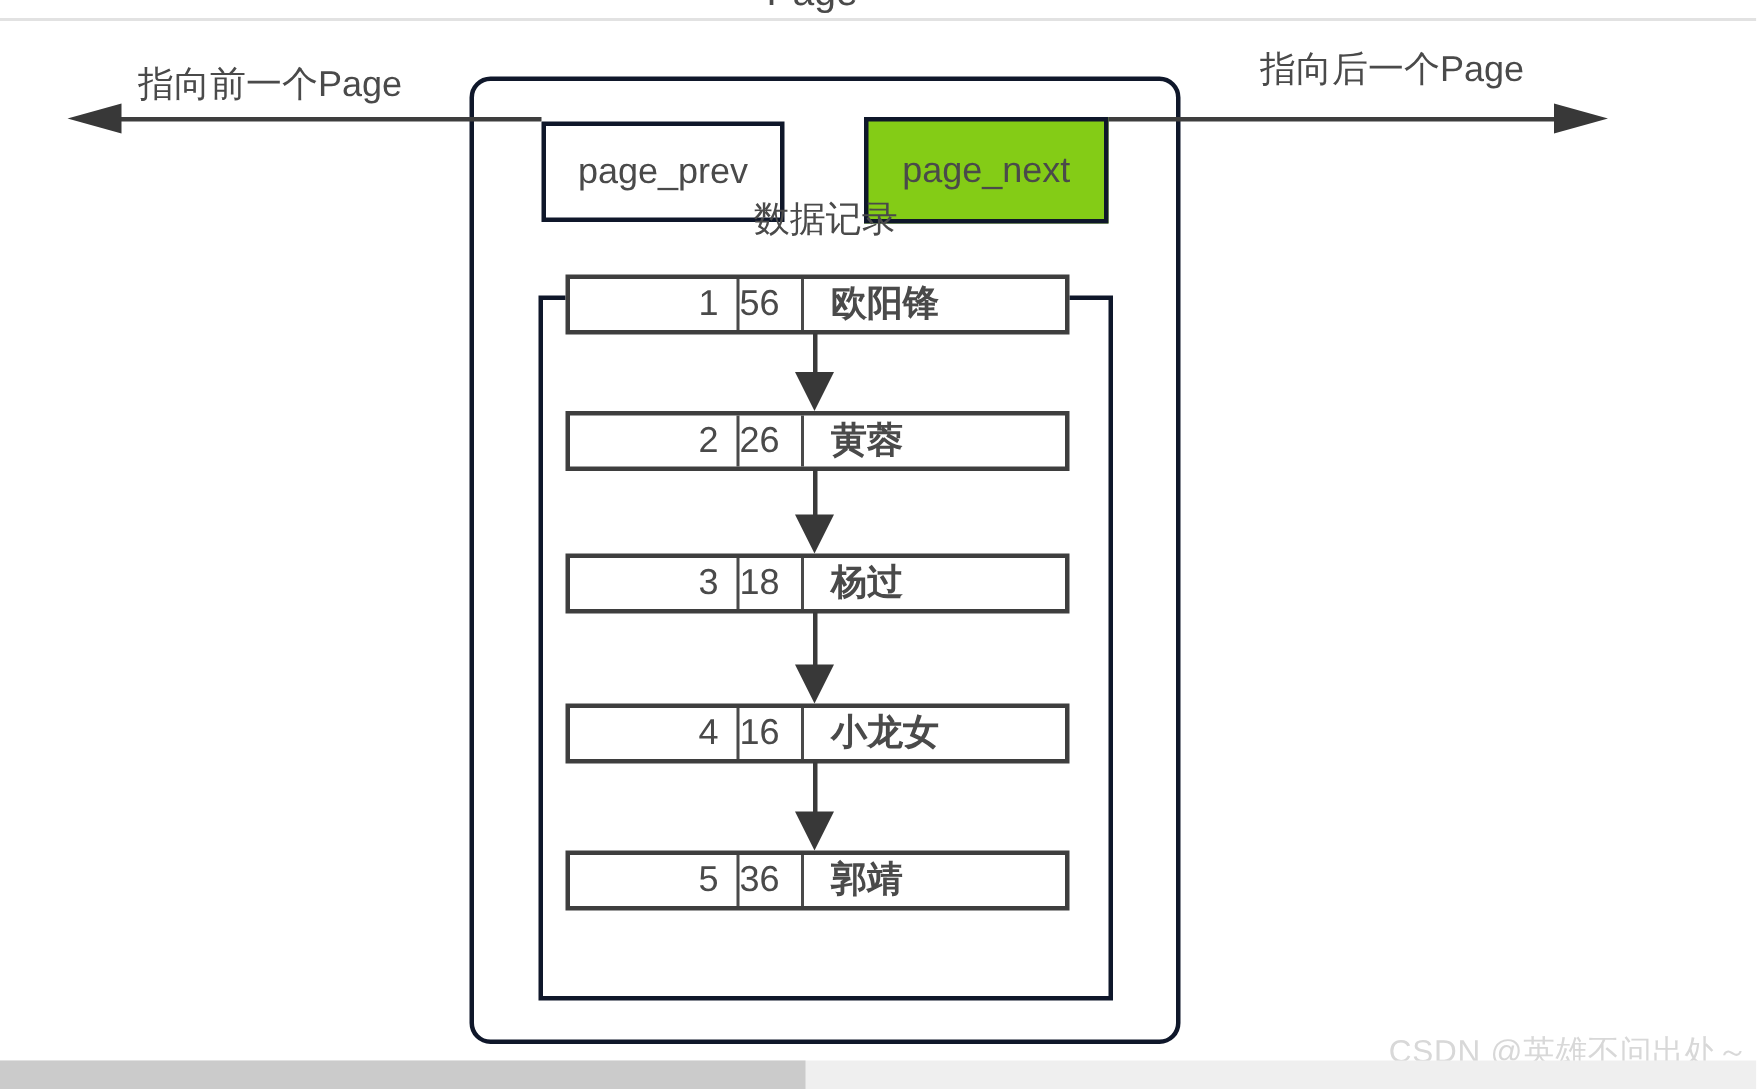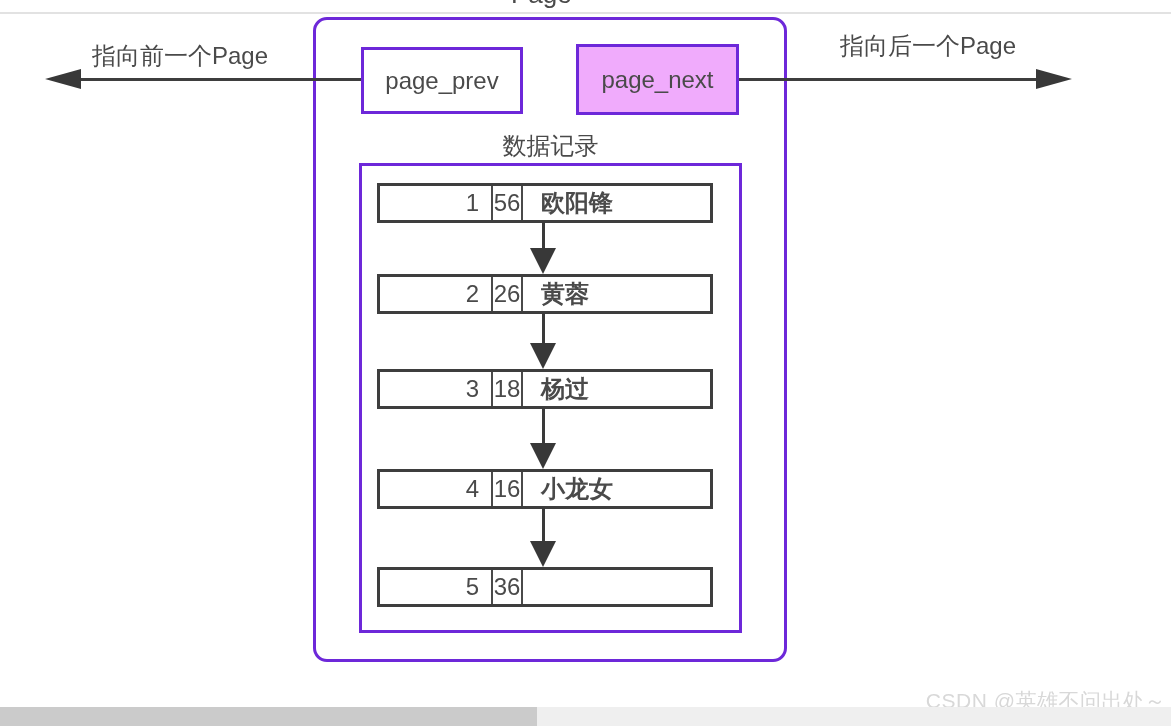--- a/index.html
+++ b/index.html
@@ -4,21 +4,21 @@
 <style>
   html,body { margin:0; padding:0; background:#ffffff; }
   .stage {
     position:relative; width:1171px; height:726px; background:#ffffff;
     overflow:hidden;
     font-family:"Liberation Sans","DejaVu Sans",sans-serif;
     color:#4a4a4a;
   }
   .stroke-box {
     position:absolute; box-sizing:border-box;
-    border:3px solid #6d28d9; background:transparent;
+    border:3px solid #0f172a; background:transparent;margin-top:34px;
   }
   .outer-round { border-radius:14px; }
   .flex-center { display:flex; align-items:center; justify-content:center; }
   .lbl { font-size:24px; color:#4a4a4a; white-space:nowrap; }
   .arrow-label { position:absolute; font-size:24px; color:#4a4a4a; text-align:center; white-space:nowrap; }
   .hline { position:absolute; height:3px; background:#3e3e3e; }
   .vline { position:absolute; width:3px; background:#3a3a3a; }
   .tri-left {
     position:absolute; width:0; height:0;
     border-top:10px solid transparent; border-bottom:10px solid transparent;
@@ -33,21 +33,21 @@
     position:absolute; width:0; height:0;
     border-left:13px solid transparent; border-right:13px solid transparent;
     border-top:26px solid #383838;
   }
   .record {
     position:absolute; left:377px; width:336px; height:40px;
     box-sizing:border-box; border:3px solid #3e3e3e; background:#ffffff;
     display:flex; font-size:24px; line-height:34px; color:#4a4a4a;
   }
   .record .c1 { width:113px; box-sizing:border-box; border-right:2px solid #4a4a4a; text-align:right; padding-right:12px; }
-  .record .c2 { width:30px;  box-sizing:border-box; border-right:2px solid #4a4a4a; text-align:center; }
+  .record .c2 { width:43px;  box-sizing:border-box; border-right:2px solid #4a4a4a; text-align:left; }
   .record .c3 { flex:1; padding-left:18px; text-align:left;font-weight:bold; }
   .top-rule { position:absolute; left:0; top:12px; width:1171px; height:2px; background:#e2e2e2; }
   .clipped-title { position:absolute; left:511px; top:-19px; font-size:26px; line-height:26px; color:#4a4a4a; }
   .title-center { position:absolute; left:359px; top:130px; width:383px; text-align:center; font-size:24px; color:#4a4a4a;font-family:Liberation Mono, monospace; }
   .watermark {
     position:absolute; right:5px; top:687px; font-size:21px; letter-spacing:0.5px;
     color:#d8d8d8; white-space:nowrap;
   }
   .scroll-track { position:absolute; left:0; top:707px; width:1171px; height:19px; background:#efefef; }
   .scroll-thumb { position:absolute; left:0; top:707px; width:537px; height:19px; background:#cbcbcb; }
@@ -67,21 +67,21 @@
   <div class="hline" style="left:70px; top:78px; width:291px;"></div>
   <div class="tri-left" style="left:45px; top:69px;"></div>
 
   <div class="arrow-label" style="left:828px; top:30px; width:200px;">指向后一个Page</div>
   <div class="hline" style="left:739px; top:78px; width:300px;"></div>
   <div class="tri-right" style="left:1036px; top:69px;"></div>
 
   <div class="stroke-box flex-center" style="left:361px; top:47px; width:162px; height:67px; background:#fff;">
     <span class="lbl">page_prev</span>
   </div>
-  <div class="stroke-box flex-center" style="left:576px; top:44px; width:163px; height:71px; background:#f0abfc;">
+  <div class="stroke-box flex-center" style="left:576px; top:44px; width:163px; height:71px; background:#84cc16;">
     <span class="lbl">page_next</span>
   </div>
 
   <div class="title-center">数据记录</div>
 
   <div class="stroke-box" style="left:359px; top:163px; width:383px; height:470px;"></div>
 
   <div class="record" style="top:183px;">
     <div class="c1">1</div>
     <div class="c2">56</div>
@@ -98,20 +98,21 @@
     <div class="c3">杨过</div>
   </div>
   <div class="record" style="top:469px;">
     <div class="c1">4</div>
     <div class="c2">16</div>
     <div class="c3">小龙女</div>
   </div>
   <div class="record" style="top:567px;">
     <div class="c1">5</div>
     <div class="c2">36</div>
+    <div class="c3">郭靖</div>
   </div>
 
   <div class="vline" style="left:542px; top:222px; height:28px;"></div>
   <div class="tri-down" style="left:530px; top:248px;"></div>
 
   <div class="vline" style="left:542px; top:313px; height:32px;"></div>
   <div class="tri-down" style="left:530px; top:343px;"></div>
 
   <div class="vline" style="left:542px; top:408px; height:37px;"></div>
   <div class="tri-down" style="left:530px; top:443px;"></div>

